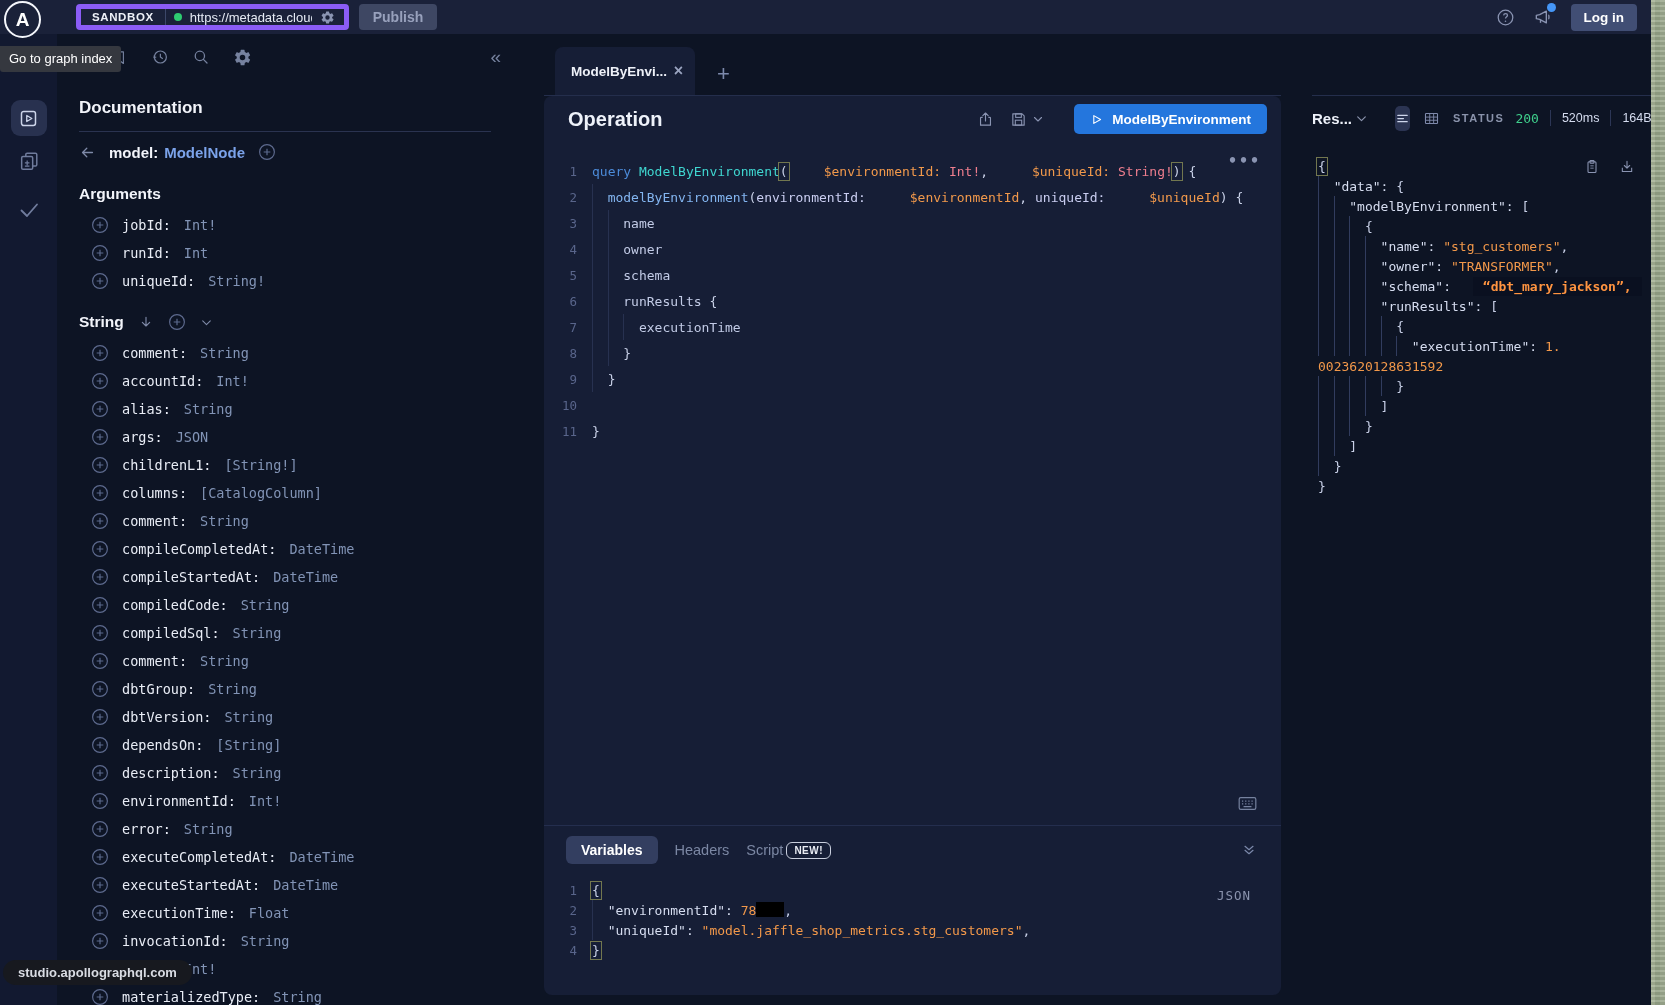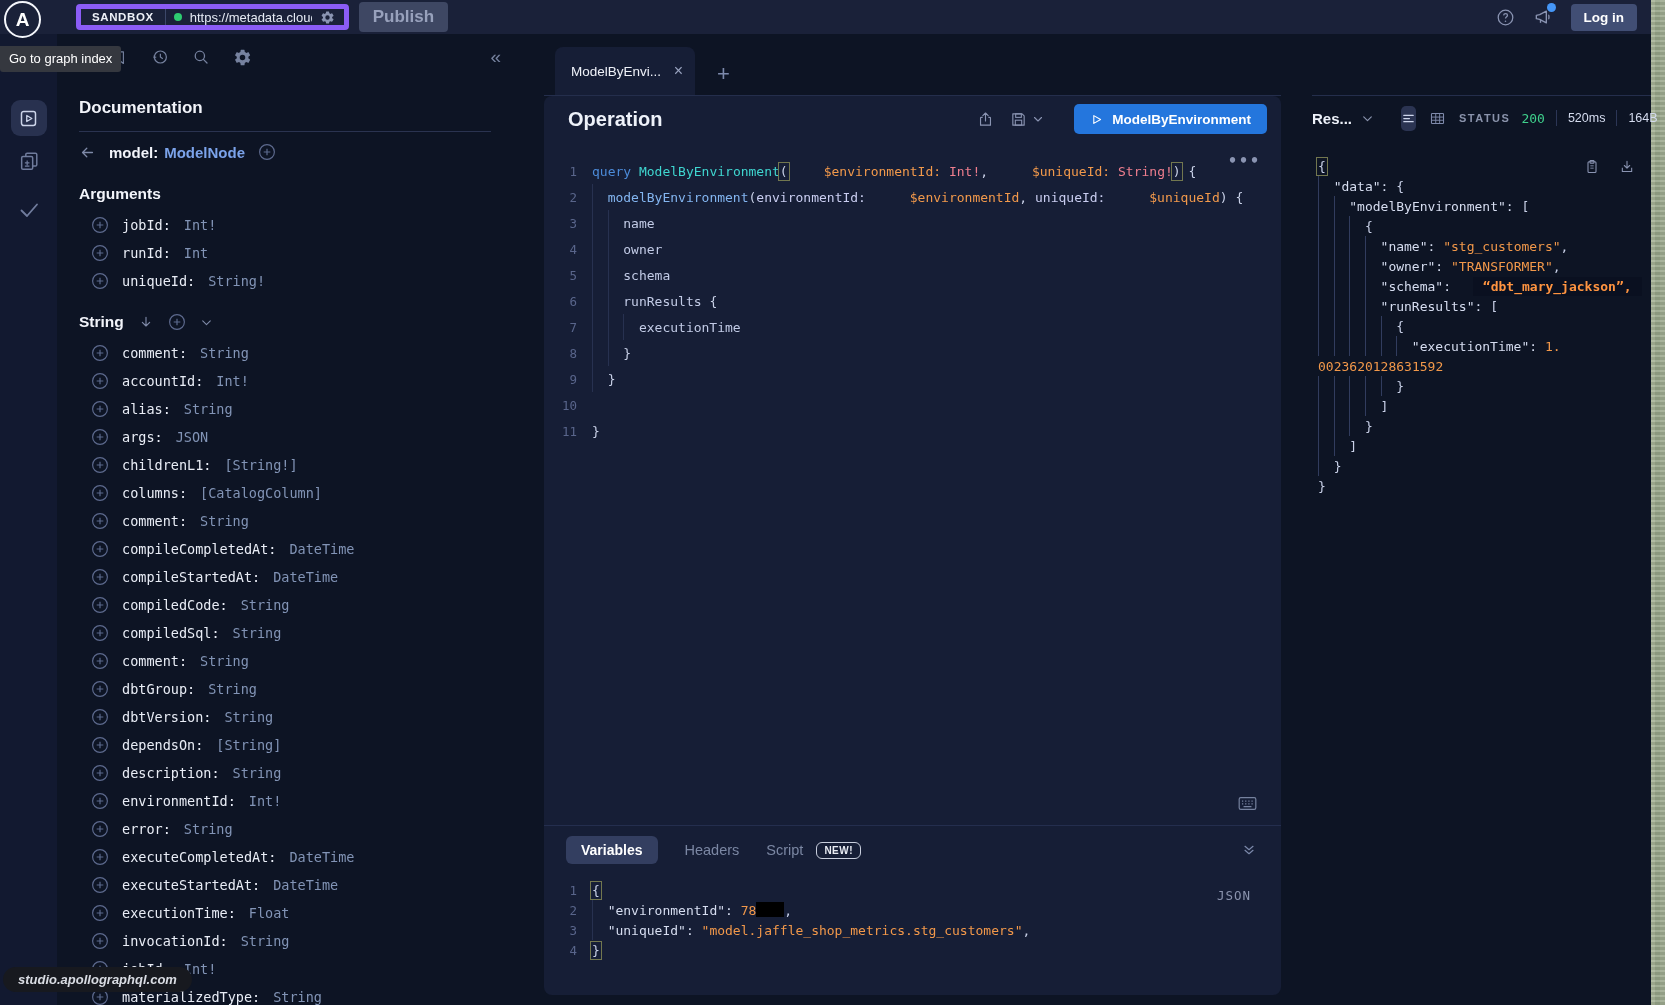--- a/index.html
+++ b/index.html
@@ -26,21 +26,21 @@
   .logo { position:absolute; left:4px; top:1px; width:37px; height:37px; border-radius:50%;
           border:2.5px solid #f4f6fb; display:flex; align-items:center; justify-content:center;
           background:#1a2139; font-weight:bold; font-size:19px; color:#fff; }
   .url-group { display:flex; align-items:stretch; border:5px solid #8b5cf6; border-radius:4px; height:26px; }
   .sandbox-badge { display:flex; align-items:center; padding:0 11px; border-right:1px solid #3c4769;
                    font-size:11.5px; font-weight:bold; letter-spacing:.6px; color:#eef1f8; }
   .url-cell { display:flex; align-items:center; gap:8px; padding:0 8px; width:178px; }
   .green-dot { width:8px; height:8px; border-radius:50%; background:#2ecc71; flex:none; }
   .url-text { font-size:13px; color:#e6ebf5; white-space:nowrap; overflow:hidden; width:122px; }
   .ic { color:#8a94b2; }
-  .publish-btn { margin-left:10px; background:#3e4763; color:#98a1bc; font-weight:bold; font-size:17px;
+  .publish-btn { margin-left:10px; background:#3e4763; color:#98a1bc; font-weight:bold; font-size:14px;
                  border:none; border-radius:4px; padding:5px 14px; }
   .topbar-right { margin-left:auto; display:flex; align-items:center; gap:18px; }
   .mega-wrap { position:relative; }
   .mega-dot { position:absolute; right:-3px; top:-4px; width:9px; height:9px; border-radius:50%; background:#4596f7; }
   .login-btn { background:#414e74; color:#fff; font-weight:bold; font-size:13.5px; border:none;
                border-radius:4px; padding:6px 13px; }
 
   
   .main { flex:1; min-height:0; display:flex; }
 
@@ -66,21 +66,21 @@
   .doc-rows { margin-top:8px; }
   .doc-row { height:28px; display:flex; align-items:center; gap:13px; padding-left:12px; }
   .plus-ic { width:18px; height:18px; color:#5d6a8e; flex:none; }
   .fname { font-family:"DejaVu Sans Mono", monospace; font-size:13.5px; color:#e9edf6; }
   .ftype { font-family:"DejaVu Sans Mono", monospace; font-size:13.5px; color:#8294b6; }
 
   
   .center { width:781px; flex:none; display:flex; flex-direction:column; min-height:0; padding:0 15px 0 29px; }
   .tabrow { height:62px; flex:none; display:flex; align-items:flex-end; border-bottom:1px solid #242e4c; padding-top:14px; }
   .tab { width:140px; height:48px; background:#161e36; border-radius:8px 8px 0 0; margin-left:11px;
-         display:flex; align-items:center; gap:2px; padding:0 12px 0 16px; }
+         display:flex; align-items:center; gap:2px; padding:0 12px 0 16px;font-weight:bold; }
   .tab-title { font-size:13.5px; color:#eef1f8; white-space:nowrap; overflow:hidden; flex:1; }
   .tab-close { color:#9aa4c0; font-size:16px; }
   .newtab { margin-left:22px; margin-bottom:10px; color:#7c89ab; font-size:22px; line-height:1; }
 
   .card { flex:1; min-height:0; background:#161e36; border-radius:8px; margin-bottom:10px;
           display:flex; flex-direction:column; }
   .card-header { height:46px; flex:none; display:flex; align-items:center; padding:0 14px 0 24px; }
   .card-title { font-size:20px; font-weight:bold; color:#eef2fa; }
   .hdr-icons { margin-left:auto; display:flex; align-items:center; gap:16px; color:#8a94b2; }
   .save-chev { margin-left:-11px; color:#8a94b2; }
@@ -101,51 +101,51 @@
   .tk-fb { color:#83b5f0; } .tk-a { color:#c9cdf0; }
   .tk-key { color:#d6ddf0; } .tk-str { color:#f2984a; } .tk-num { color:#f2984a; }
   .tk-bx { outline:1px solid #72774f; outline-offset:1px; }
   .tk-hl { background:#0a1020; color:#ff9440; font-weight:bold; padding:2px 10px; margin-left:14px; }
   .tk-redact { display:inline-block; width:28px; height:15px; background:#000; vertical-align:-2px; }
   .dots-menu { position:absolute; top:10px; right:20px; color:#8a94b2; font-size:15px; letter-spacing:2px; font-weight:bold; }
   .kbd-ic { position:absolute; bottom:14px; right:24px; color:#76829f; }
 
   
   .vars { height:170px; flex:none; border-top:1px solid #242e4e; display:flex; flex-direction:column; }
-  .vars-tabs { height:42px; flex:none; display:flex; align-items:center; gap:27px; padding:6px 24px 0 22px; }
+  .vars-tabs { height:42px; flex:none; display:flex; align-items:center; gap:17px; padding:6px 24px 0 22px; }
   .vtab-active { background:#333e60; border-radius:6px; padding:6px 15px; font-size:14px; font-weight:bold; color:#fff; }
   .vtab { font-size:14.5px; color:#7b87a3; }
   .new-badge { border:1.5px solid #c9cfde; border-radius:6px; padding:2px 7px; font-size:10px; font-weight:bold;
                letter-spacing:.5px; color:#e8ebf3; margin-left:-14px; }
   .vars-collapse { margin-left:auto; color:#7c89ab; }
   .vars-editor { flex:1; position:relative; padding-top:12px; font-family:"DejaVu Sans Mono", monospace; font-size:13px; }
   .json-label { position:absolute; top:20px; right:30px; font-size:12.5px; letter-spacing:1px; color:#8a93ad; }
 
   
   .response { flex:1; min-width:0; display:flex; flex-direction:column; padding-left:16px; }
   .resp-topgap { height:62px; flex:none; border-bottom:1px solid #242e4c; }
   .resp-header { height:44px; flex:none; display:flex; align-items:center; gap:13px; padding-right:12px; }
-  .resp-title { display:flex; align-items:center; gap:9px; font-size:15px; font-weight:bold; color:#eef2fa; }
+  .resp-title { display:flex; align-items:center; gap:3px; font-size:15px; font-weight:bold; color:#eef2fa; }
   .view-btn-active { width:28px; height:25px; border-radius:5px; background:#2b3452; color:#ced6ec;
                      display:flex; align-items:center; justify-content:center; margin-left:14px; }
   .view-btn { color:#7f8aab; }
   .status-group { margin-left:auto; display:flex; align-items:center; gap:11px; }
   .status-label { font-size:11px; font-weight:bold; letter-spacing:1.5px; color:#8a93ab; }
   .status-code { font-size:13px; color:#3fd08c; font-family:"DejaVu Sans Mono", monospace; }
   .vsep { width:1px; height:16px; background:#2c3656; }
   .meta-val { font-size:12.5px; color:#d5dcef; }
   .resp-body { flex:1; min-height:0; position:relative; padding:16px 0 0 6px;
                font-family:"DejaVu Sans Mono", monospace; font-size:13px; }
   .resp-icons { position:absolute; top:18px; right:16px; display:flex; gap:19px; color:#8a94b2; }
 
   
   .tooltip { position:absolute; left:0; top:46px; z-index:40; background:#35383f; color:#fff;
              font-size:13px; padding:5px 9px 6px; border-radius:0 3px 3px 3px; white-space:nowrap; }
-  .status-pill { position:absolute; left:3px; bottom:13px; z-index:40; background:#17191f;
-                 border-radius:14px; padding:5px 15px; font-size:13px; font-weight:bold; color:#d9dce3;font-style:italic; }
+  .status-pill { position:absolute; left:3px; bottom:20px; z-index:40; background:#17191f;
+                 border-radius:14px; padding:5px 15px; font-size:13px; font-weight:bold; color:#d9dce3; }
 </style>
 </head>
 <body>
 
 <div class="app">
 
   <div class="topbar">
     <div class="logo">
         <span>A</span>
       </div>

